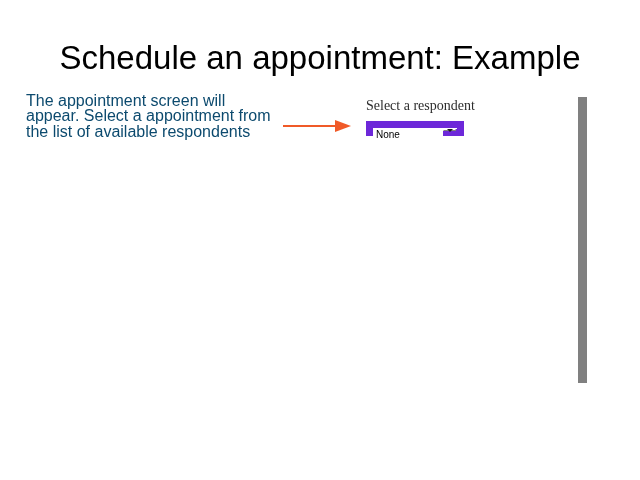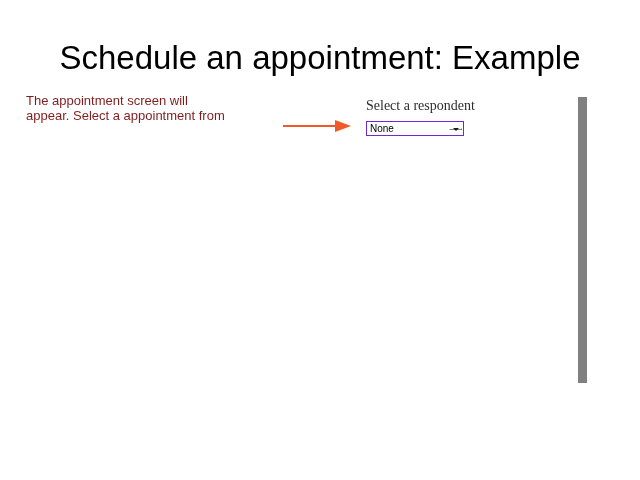--- a/index.html
+++ b/index.html
@@ -37,23 +37,23 @@
     white-space: nowrap;
   }
 
   
   #body-text {
     position: absolute;
     left: 26px;
     top: 93px;
     width: 230px;
     font-family: "Liberation Sans", sans-serif;
-    font-size: 13px;
+    font-size: 16px;
     line-height: 15.3px;
-    color: #7f1d1d;
+    color: #0c4a6e;
   }
   #body-text .ln { display: block; white-space: nowrap; }
 
   
   #widget-group {
     position: absolute;
     left: 366px;
     top: 100px;
   }
   #respondent-label {
@@ -66,24 +66,24 @@
     color: #2d2d2d;
     white-space: nowrap;
   }
   #respondent-select {
     position: absolute;
     left: 0px;
     top: 21px;
     width: 98px;
     height: 15px;
     box-sizing: border-box;
-    border: 1px solid #6d28d9;
+    border: 7px solid #6d28d9;
     background: #ffffff;
     display: flex;
-    align-items: center;
+    align-items: flex-start;
   }
   #respondent-select .sel-value {
     flex: 1 1 auto;
     font-family: "Liberation Sans", sans-serif;
     font-size: 10px;
     line-height: 13px;
     color: #000000;
     padding-left: 3px;
     overflow: hidden;
     white-space: nowrap;
@@ -145,20 +145,21 @@
 </head>
 <body>
 
 <div id="slide">
 
   <div id="slide-title">Schedule an appointment: Example</div>
 
   <div id="body-text">
     <span class="ln">The appointment screen will</span>
     <span class="ln">appear. Select a appointment from</span>
+    <span class="ln">the list of available respondents</span>
   </div>
 
   <div id="widget-group">
     <div id="respondent-label">Select a respondent</div>
 
     <div id="respondent-select">
       <div class="sel-value">None</div>
       <div class="sel-arrow"></div>
     </div>
   </div>

